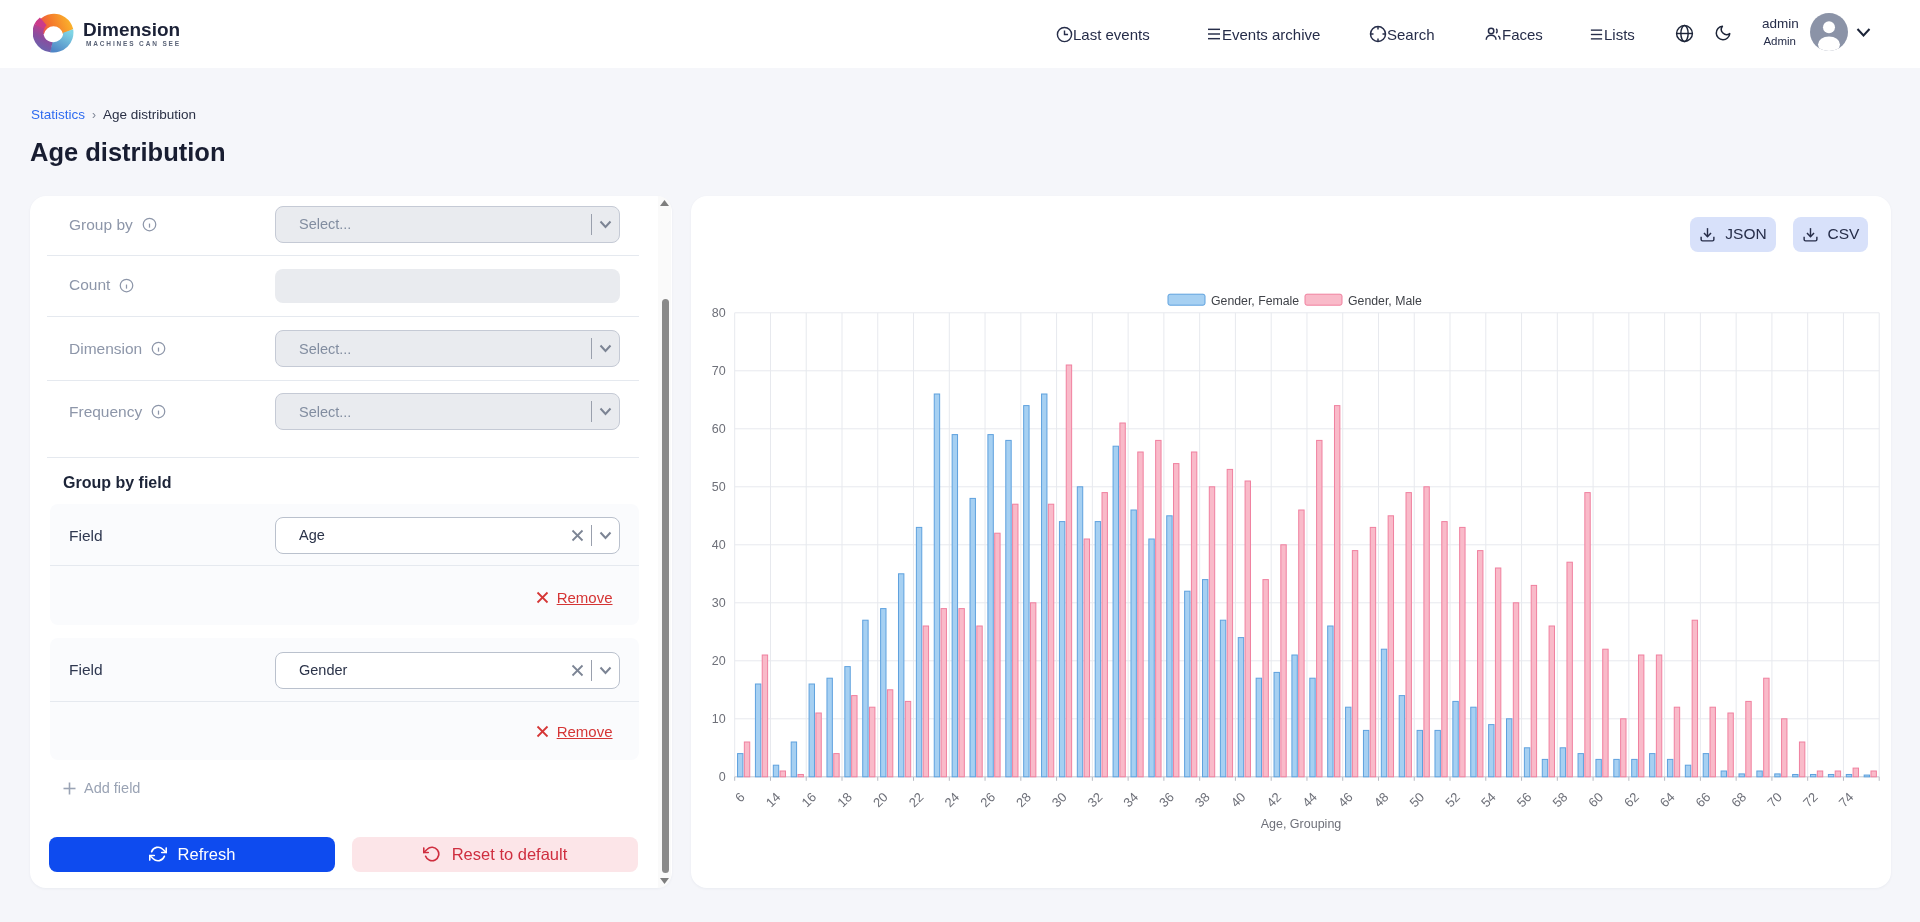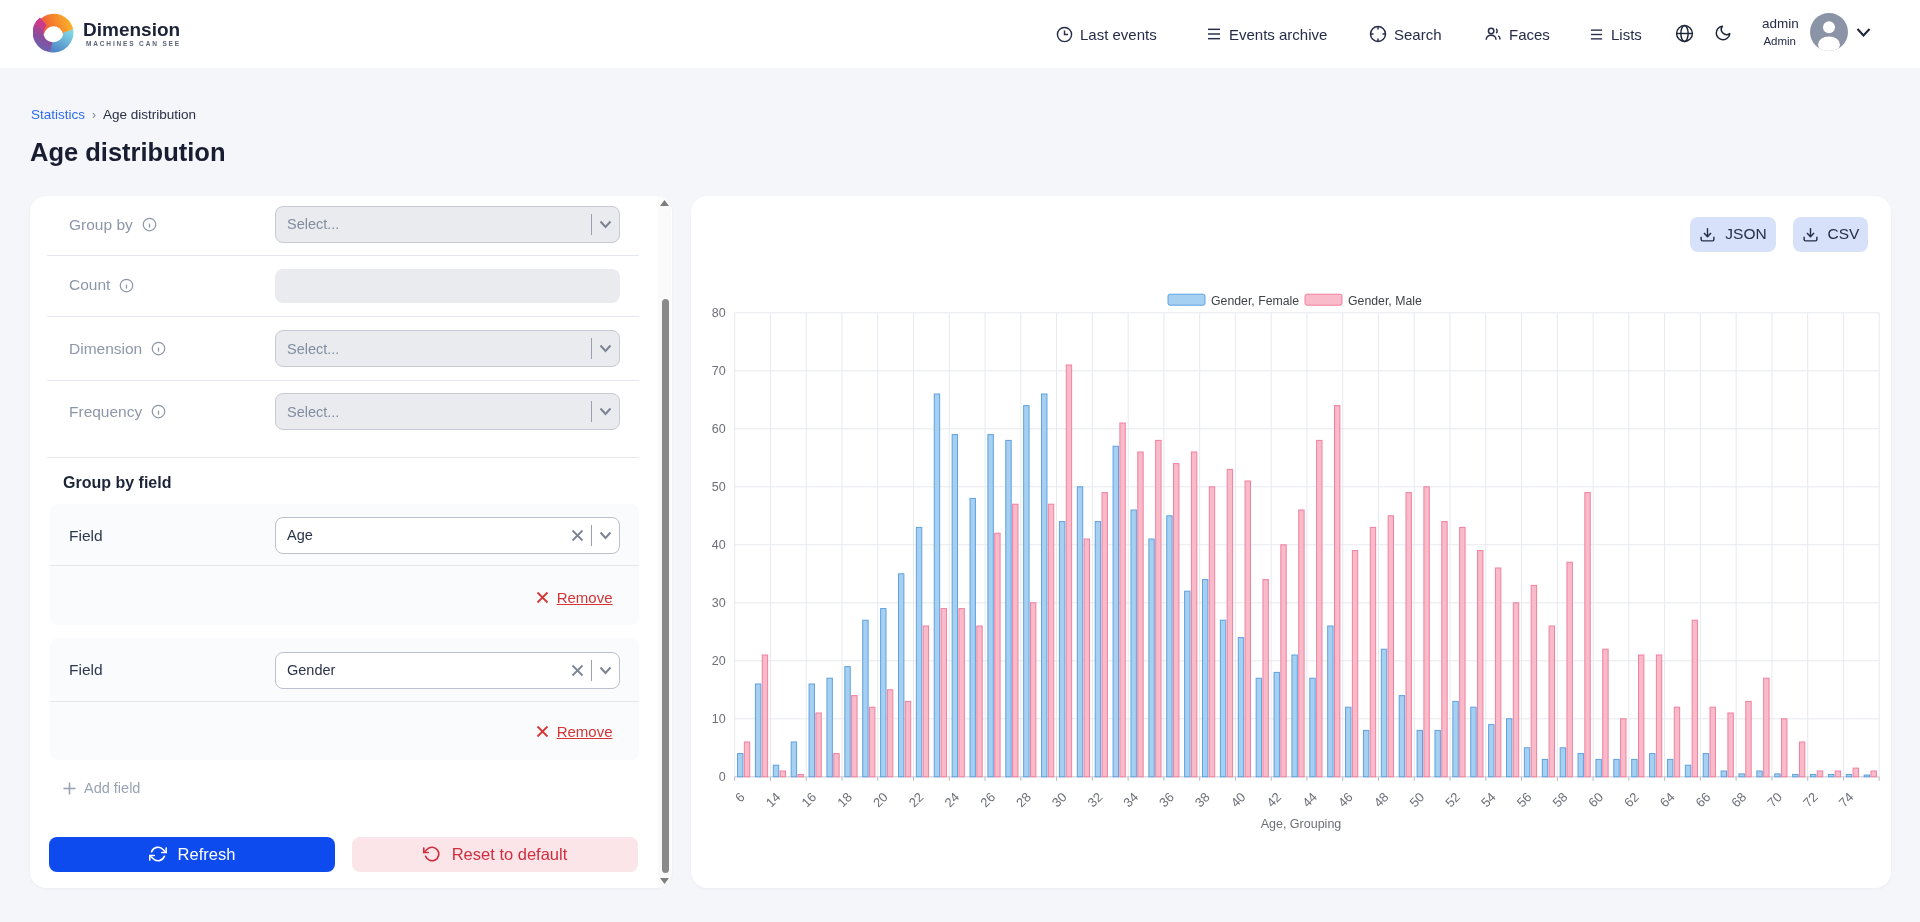--- a/index.html
+++ b/index.html
@@ -1,33 +1,33 @@
 <!DOCTYPE html>
 <html><head>
 <meta charset="utf-8">
 <style>
 * { margin:0; padding:0; box-sizing:border-box; }
 html,body { width:1920px; height:922px; font-family:"Liberation Sans",sans-serif; background:#f5f6fa; overflow:hidden; }
 .nav { position:absolute; left:0; top:0; width:1920px; height:68px; background:#fff; }
 .logo-ring { position:absolute; left:33px; top:12px; }
 .logo-name { position:absolute; left:83px; top:19px; font-size:19px; font-weight:700; color:#1b2136; }
 .logo-sub { position:absolute; left:86px; top:40px; font-size:6.5px; font-weight:700; color:#5a6377; letter-spacing:1.85px; }
-.navitem { position:absolute; top:0; height:68px; display:flex; align-items:center; gap:7px; color:#262d49; font-size:15px; font-weight:500; }
+.navitem { position:absolute; top:0; height:68px; display:flex; align-items:center; color:#262d49; font-size:15px; font-weight:500; }
 .navitem svg { display:block; }
 .breadcrumb { position:absolute; left:31px; top:107px; font-size:13.5px; color:#2a3045; }
 .breadcrumb a { color:#2e6bf0; text-decoration:none; }
 .bc-sep { color:#7e8696; margin:0 7px; font-size:12px; }
 h1.title { position:absolute; left:30px; top:137.5px; font-size:25.5px; font-weight:700; color:#181d31; }
 .card { position:absolute; background:#fff; border-radius:16px; box-shadow:0 1px 3px rgba(25,39,80,0.05); }
 #leftcard { left:30px; top:196px; width:642px; height:692px; }
 #chartcard { left:691px; top:196px; width:1200px; height:692px; }
 
 .flabel { position:absolute; left:39px; font-size:15.5px; color:#8d96a9; display:flex; align-items:center; gap:9px; }
 .flabel.dark { color:#2f3850; }
-.sel { position:absolute; left:245px; width:345px; height:37px; background:#e9ebef; border:1px solid #c5cad5; border-radius:8px; display:flex; align-items:center; }
+.sel { position:absolute; left:245px; width:345px; height:37px; background:#e9ebef; border:1px solid #c5cad5; border-radius:8px; display:flex; align-items:center;padding-left:12px; }
 .sel .ph { margin-left:11px; font-size:14.5px; color:#828da0; flex:1; }
 .sel .val { margin-left:11px; font-size:14.5px; color:#2b3349; flex:1; }
 .sel .vdiv { width:1px; height:21px; background:#9aa0ad; }
 .sel .chev { width:27px; display:flex; align-items:center; justify-content:center; }
 .sel.white { background:#fff; border-color:#bac1cd; }
 .sel .xi { display:flex; margin-right:7px; }
 .divider { position:absolute; left:17px; width:592px; height:1px; background:#e5e9ef; }
 .cinput { position:absolute; left:245px; width:345px; height:34px; background:#e9ebef; border-radius:8px; }
 .gtitle { position:absolute; left:33px; font-size:16px; font-weight:700; color:#1c2438; }
 .gblock { position:absolute; left:20px; width:589px; background:#fafbfd; border-radius:8px; }

